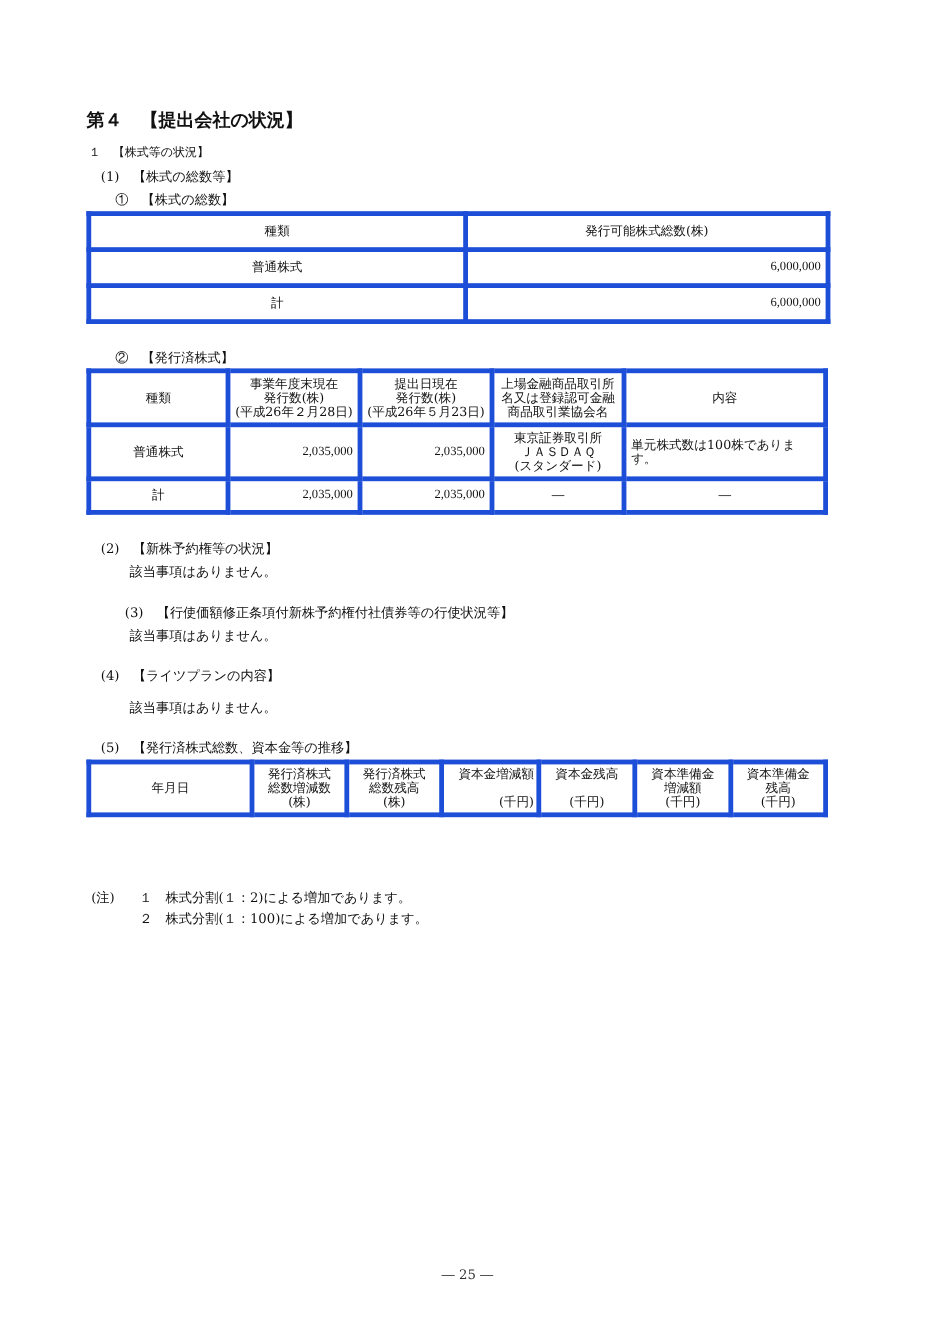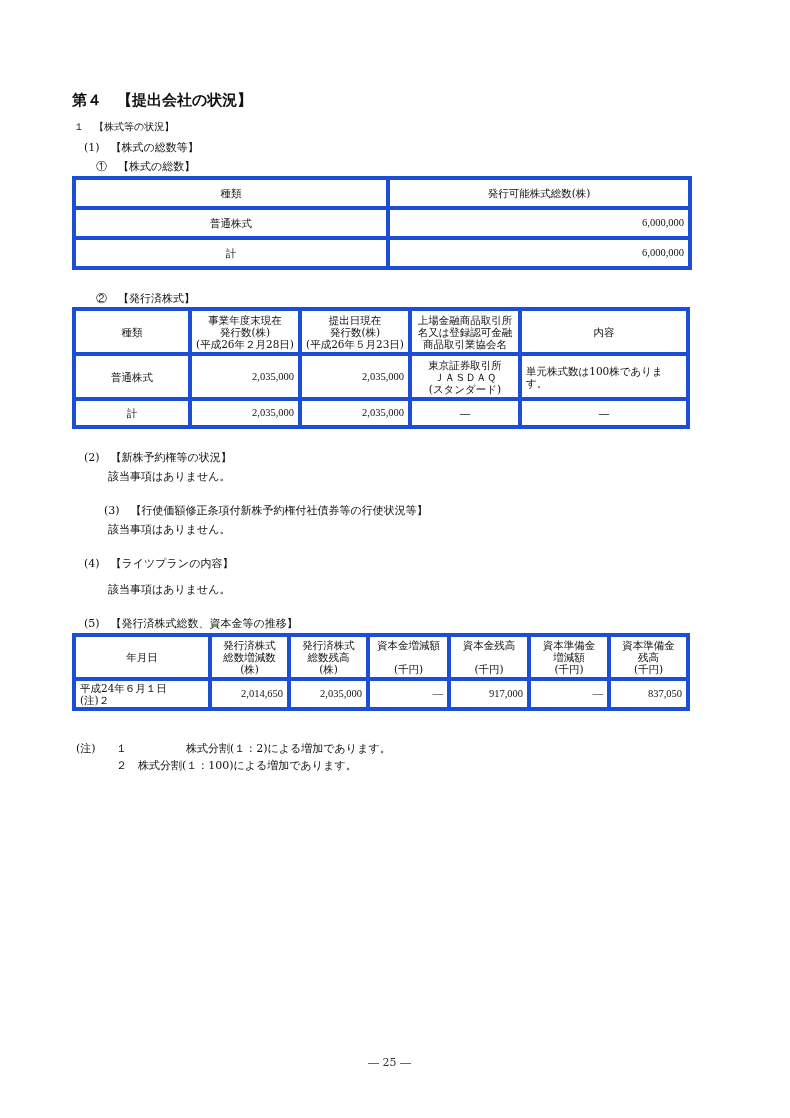--- a/index.html
+++ b/index.html
@@ -109,55 +109,43 @@
     <td class="c" style="width:71px;padding:0 2px;">
       <div>発行済株式</div>
       <div>総数増減数</div>
       <div>(株)</div>
     </td>
     <td class="c" style="width:71px;padding:0 2px;">
       <div>発行済株式</div>
       <div>総数残高</div>
       <div>(株)</div>
     </td>
-    <td class="c" style="width:73px;padding:0 2px;">
+    <td class="c" style="width:73px;padding:0 2px;text-align:right;">
       <div>資本金増減額</div>
       <div style="height:12px;"></div>
       <div>(千円)</div>
     </td>
     <td class="c" style="width:72px;padding:0 2px;">
       <div>資本金残高</div>
       <div style="height:12px;"></div>
       <div>(千円)</div>
     </td>
     <td class="c" style="width:72px;padding:0 2px;">
       <div>資本準備金</div>
       <div>増減額</div>
       <div>(千円)</div>
     </td>
     <td class="c" style="padding:0 2px;">
       <div>資本準備金</div>
       <div>残高</div>
       <div>(千円)</div>
     </td>
   </tr>
-  <tr style="height:30px;">
-    <td class="l">
-      <div>平成24年６月１日</div>
-      <div>(注)２</div>
-    </td>
-    <td class="r">2,014,650</td>
-    <td class="r">2,035,000</td>
-    <td class="r">―</td>
-    <td class="r">917,000</td>
-    <td class="r">―</td>
-    <td class="r">837,050</td>
-  </tr>
 </tbody>
   </table>
 
 <div class="abs txt" style="left:76px;top:741px;">(注)</div>
 <div class="abs txt" style="left:116px;top:741px;">１</div>
-<div class="abs txt" style="left:138px;top:741px;margin-left:48px;">株式分割(１：2)による増加であります。</div>
+<div class="abs txt" style="left:138px;top:741px;">株式分割(１：2)による増加であります。</div>
 <div class="abs txt" style="left:116px;top:758px;">２</div>
 <div class="abs txt" style="left:138px;top:758px;">株式分割(１：100)による増加であります。</div>
 
 <div class="abs pageno" style="left:368px;top:1056px;">― 25 ―</div>
 
 </body></html>

